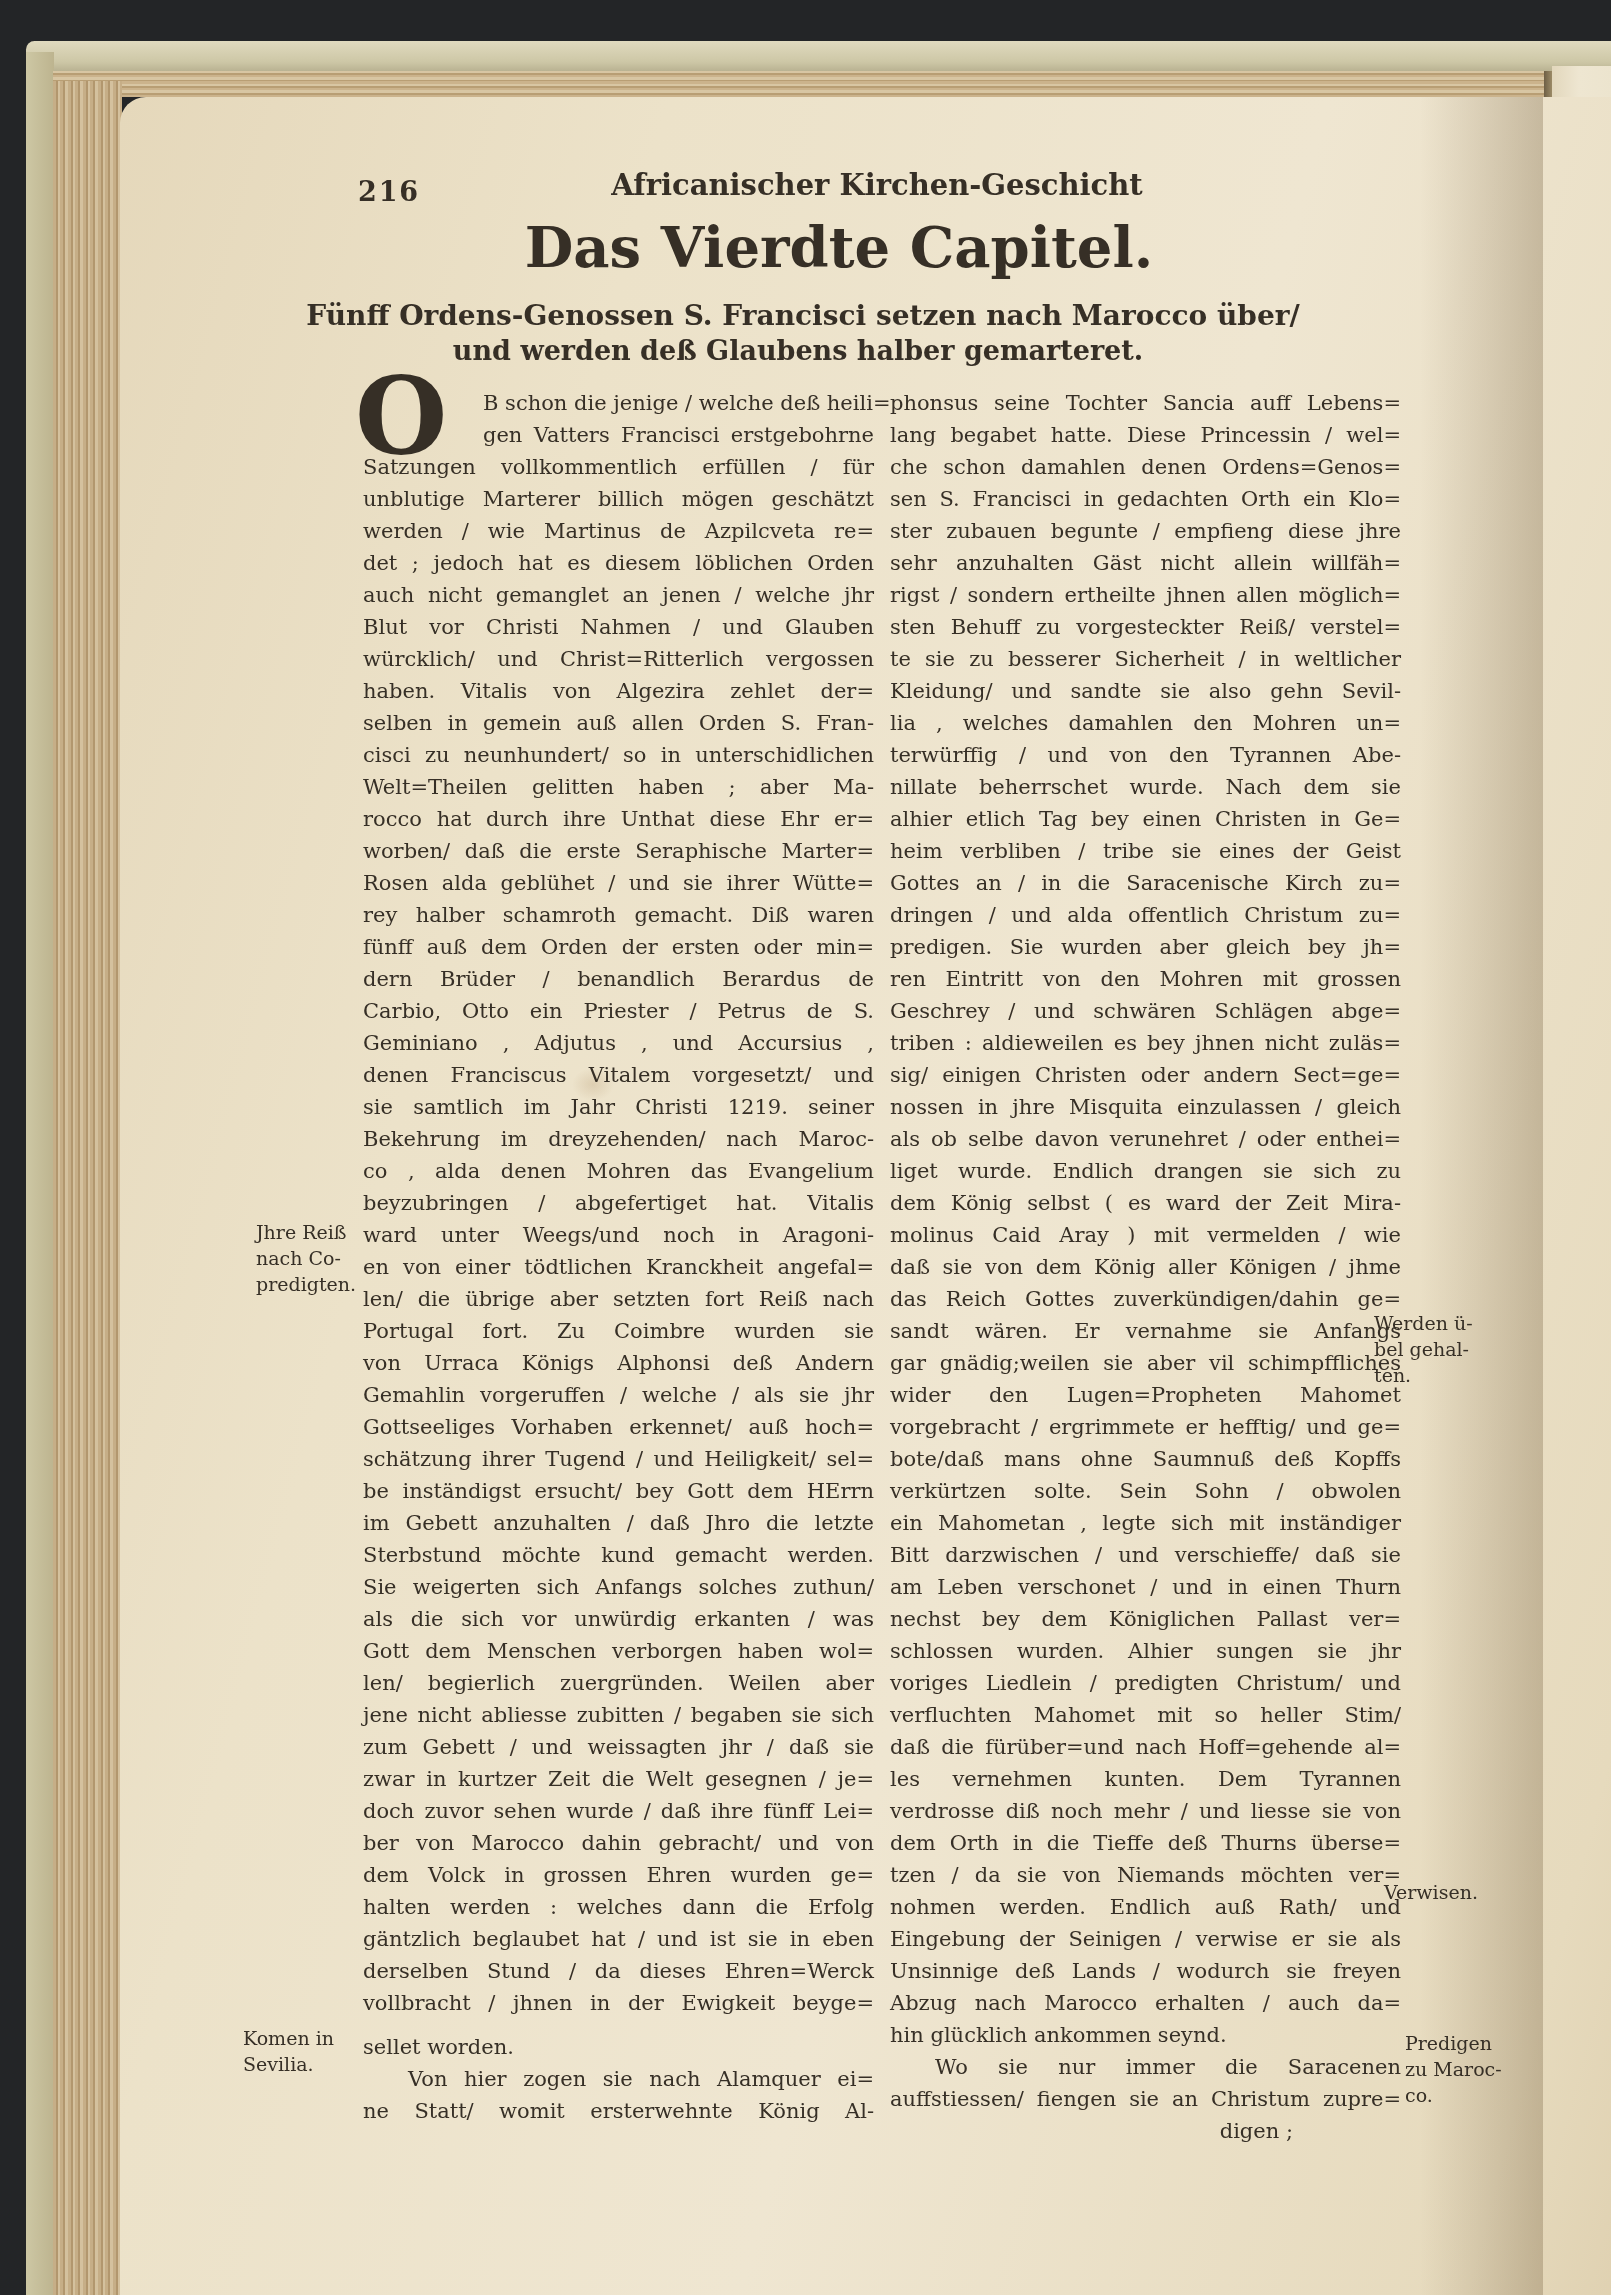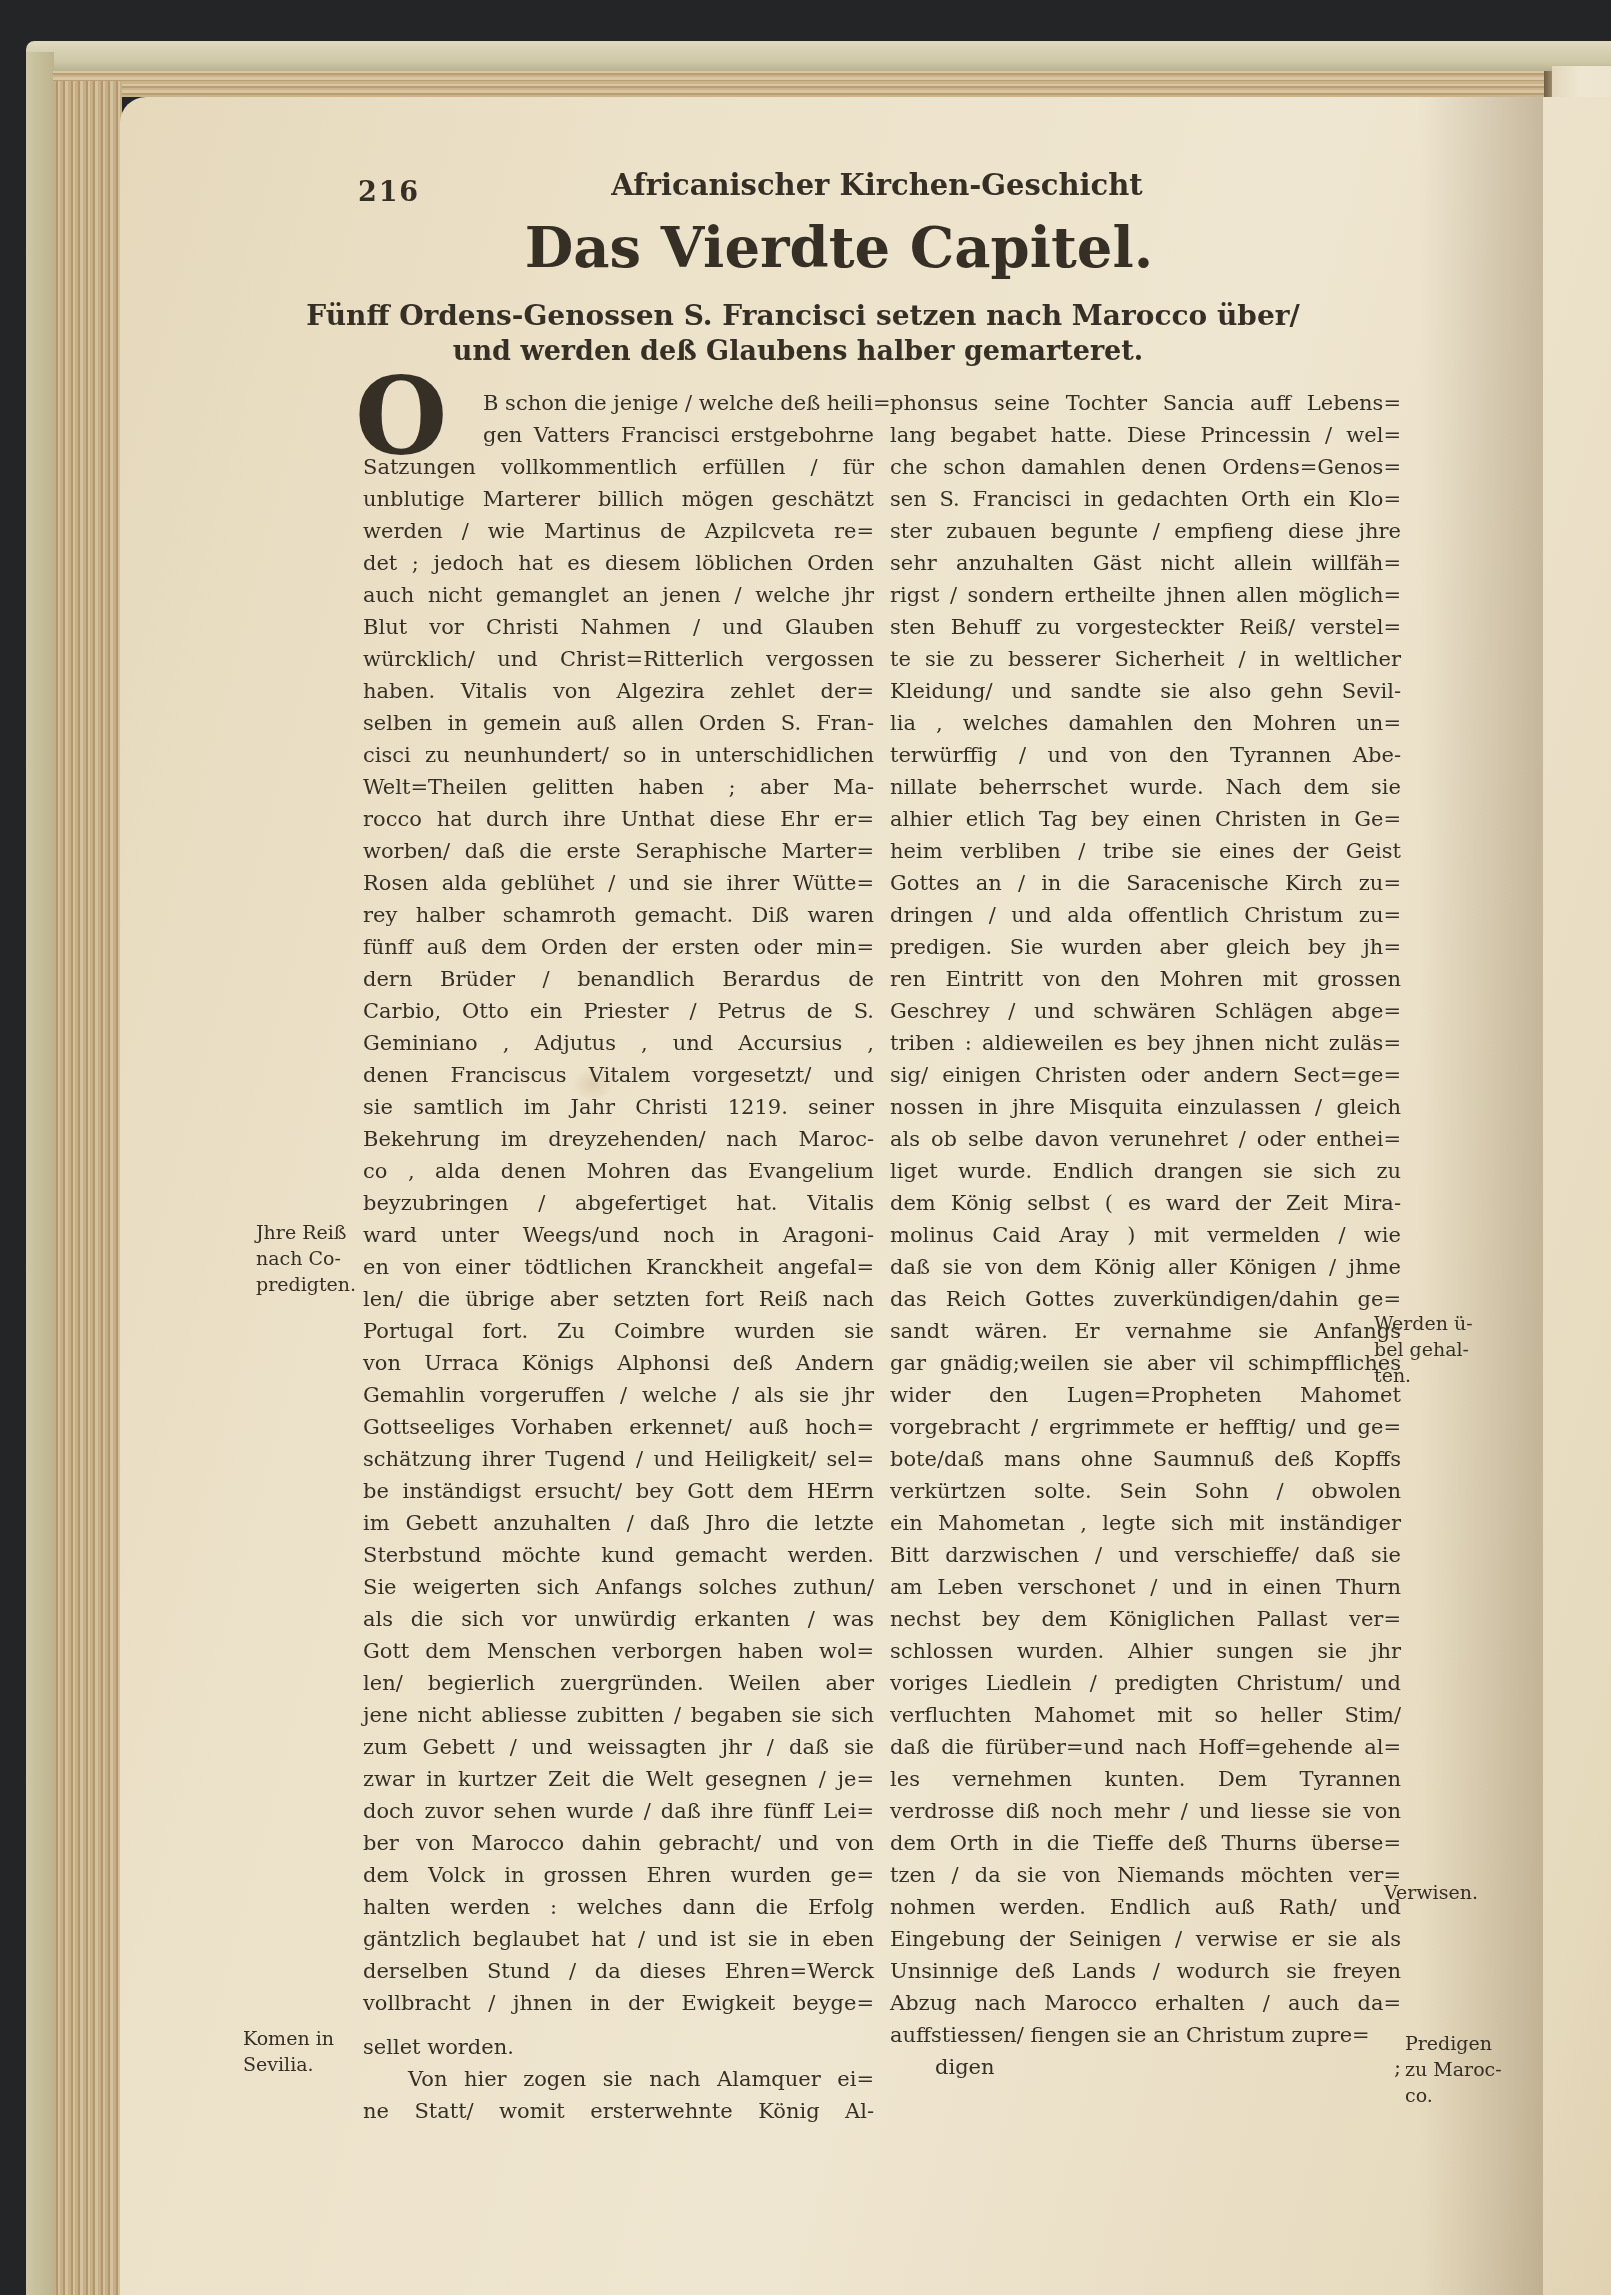--- a/index.html
+++ b/index.html
@@ -194,20 +194,22 @@
       <div class="bodyline">verfluchten Mahomet mit so heller Stim/</div>
       <div class="bodyline">daß die fürüber=und nach Hoff=gehende al=</div>
       <div class="bodyline">les vernehmen kunten.   Dem Tyrannen</div>
       <div class="bodyline">verdrosse diß noch mehr / und liesse sie von</div>
       <div class="bodyline">dem Orth in die Tieffe deß Thurns überse=</div>
       <div class="bodyline">tzen / da sie von Niemands möchten ver=</div>
       <div class="bodyline">nohmen werden.    Endlich auß Rath/ und</div>
       <div class="bodyline">Eingebung der Seinigen / verwise er sie als</div>
       <div class="bodyline">Unsinnige deß Lands / wodurch sie freyen</div>
       <div class="bodyline">Abzug nach Marocco erhalten / auch da=</div>
+      <div class="bodyline">hin glücklich ankommen seynd.</div>
+      <div class="bodyline">Wo sie nur immer die Saracenen</div>
       <div class="bodyline">auffstiessen/ fiengen sie an Christum zupre=</div>
       <div class="bodyline">digen ;</div>
     </div>
 
   <div class="abs ink margin-note" id="note-reise">
       <div class="note-line">Jhre Reiß</div>
       <div class="note-line">nach Co-</div>
       <div class="note-line">predigten.</div>
     </div>
   <div class="abs ink margin-note" id="note-sevilia">

